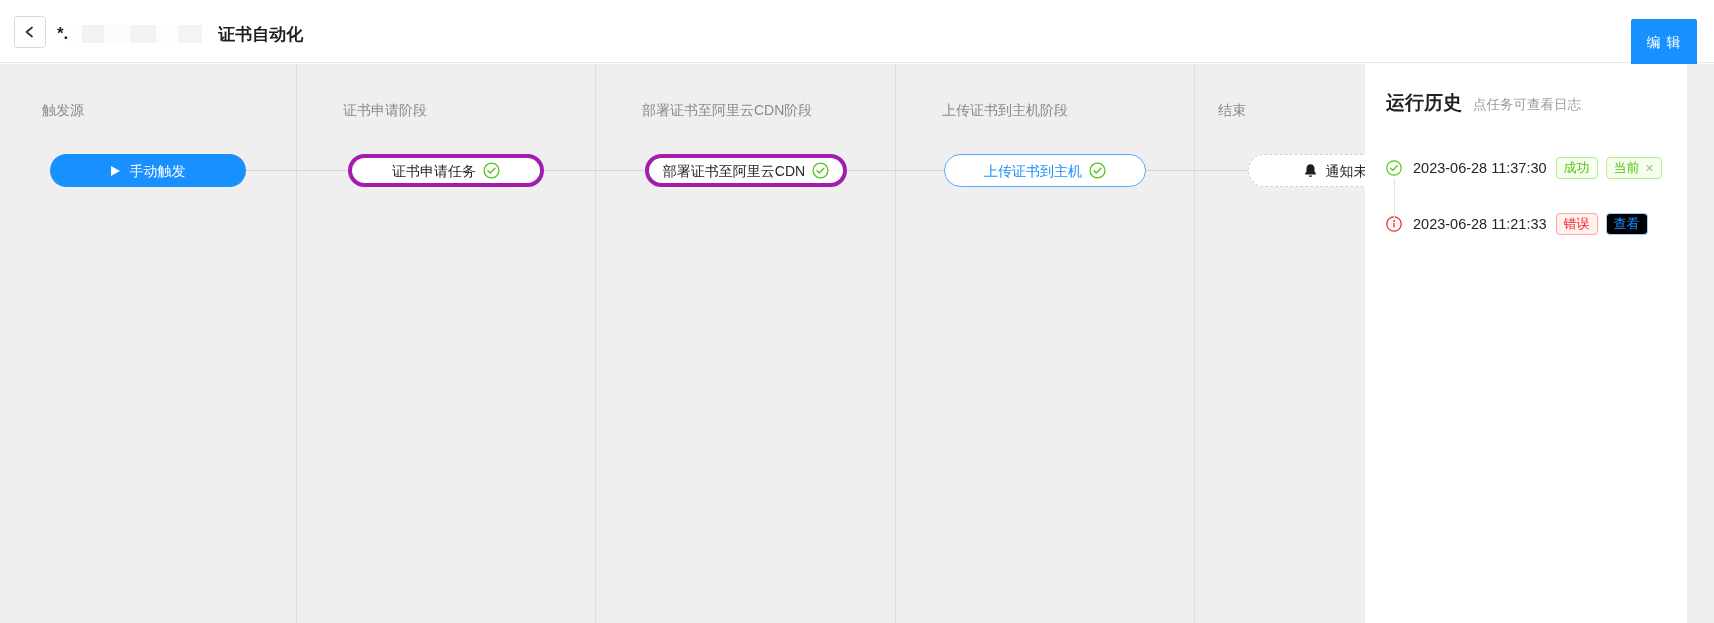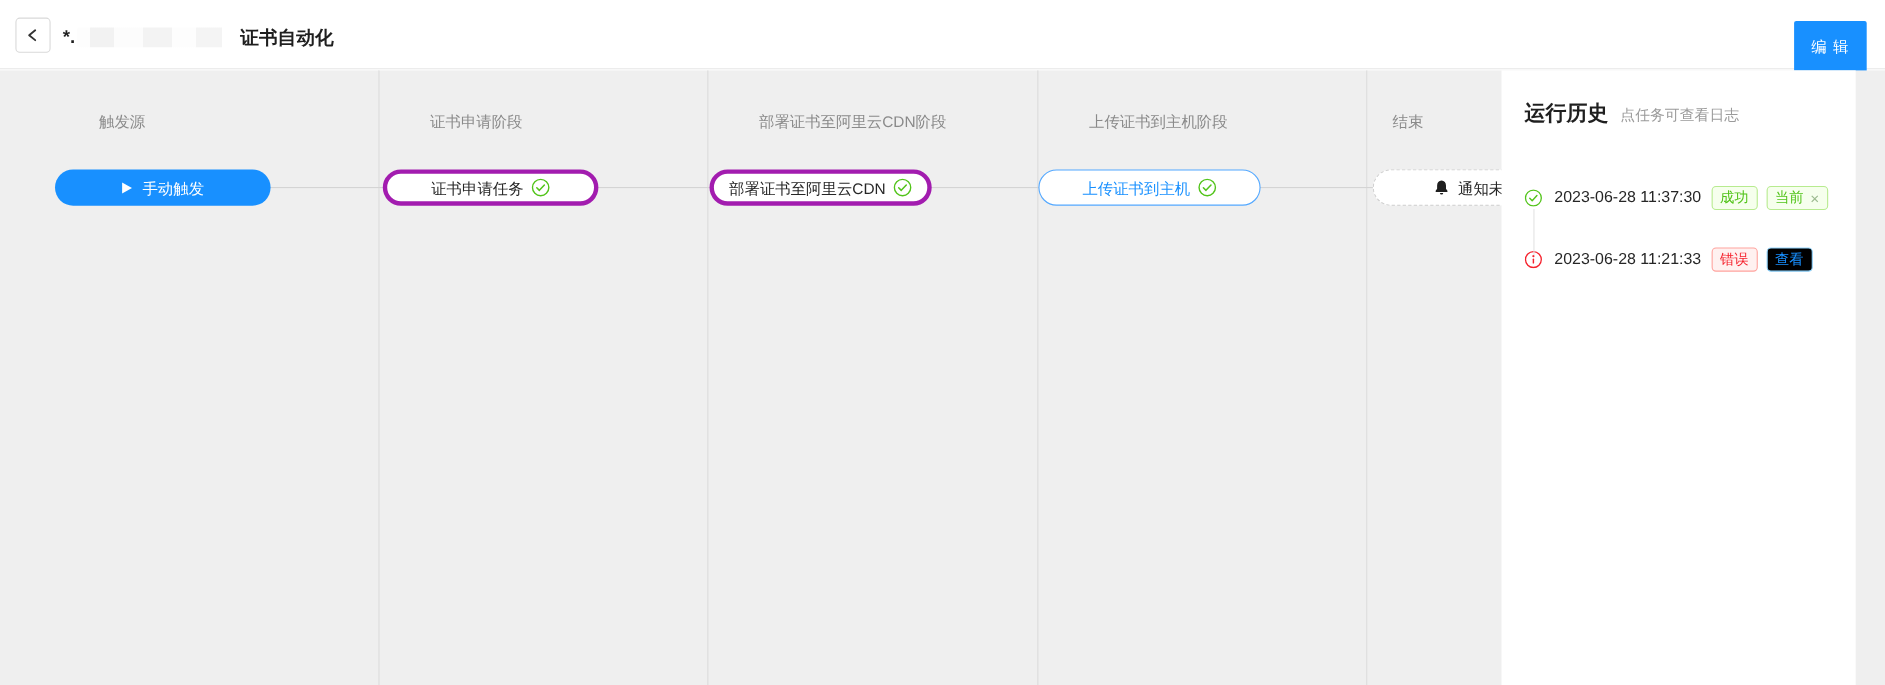--- a/index.html
+++ b/index.html
@@ -19,21 +19,21 @@
       linear-gradient(90deg, #fdfdfd 0 12px, #f2f2f2 12px 34px, #fcfcfc 34px 60px,
         #f3f3f3 60px 86px, #fdfdfd 86px 108px, #f4f4f4 108px 132px, #fff 132px 146px);
     border-radius:2px; }
   .edit-btn { position:absolute; right:17px; top:19px; width:66px; height:48px;
     background:#1890ff; color:#fff; font-size:14px; border:none; border-radius:2px;
     cursor:pointer; letter-spacing:1px; }
 
   
   .canvas { position:absolute; left:0; top:64px; width:1714px; height:559px;
     background:#efefef; }
-  .stage-col { position:absolute; top:0; bottom:0; border-right:1px solid #dcdcdc;margin-left:48px; }
+  .stage-col { position:absolute; top:0; bottom:0; border-right:1px solid #dcdcdc; }
   .stage-col.last { border-right:none; }
   .stage-label { position:absolute; top:38px; font-size:14px; color:#8a8a8a; white-space:nowrap; }
 
   .connector { position:absolute; top:106px; left:148px; width:1200px; height:1px;
     background:#d4d4d4; z-index:1; }
 
   .node { position:absolute; top:90px; height:33px; border-radius:17px; z-index:2;
     display:flex; align-items:center; justify-content:center; font-size:14px;
     background:#fff; border:4px solid #a21caf; cursor:pointer; white-space:nowrap; }
   .node .node-text { line-height:1; }
@@ -46,21 +46,21 @@
   .node-notify { left:1248px; width:202px; border:1px dashed #d0d0d0; color:#262626; }
   .node svg.status { margin-left:7px; }
   .bell { margin-right:8px; }
 
   
   .panel { position:absolute; left:1365px; top:64px; width:322px; height:559px;
     background:#fff; z-index:5; padding:26px 14px 0 21px; }
   .panel-head { display:flex; align-items:baseline; }
   .panel-title { font-size:19px; font-weight:700; color:#1f1f1f; }
   .panel-sub { font-size:13.5px; color:#9b9b9b; margin-left:11px; }
-  .runs { position:relative; margin-top:52px; }
+  .runs { position:relative; margin-top:40px; }
   .timeline { position:absolute; left:7.5px; top:22px; height:42px; width:1px; background:#e3e3e3; }
   .run-row { display:flex; align-items:center; height:24px; margin-bottom:32px; }
   .run-row .ricon { width:16px; height:16px; margin-right:11px; flex:0 0 16px; }
   .run-time { font-size:14.5px; color:#262626; margin-right:9px; white-space:nowrap; }
   .tag { font-size:13px; line-height:20px; padding:0 7px; border-radius:4px;
     display:inline-flex; align-items:center; margin-right:8px; }
   .tag-green { color:#52c41a; background:#f6ffed; border:1px solid #b7eb8f; }
   .tag-red   { color:#f5222d; background:#fff1f0; border:1px solid #ffa39e; }
   .tag-blue  { color:#1890ff; background:#000000; border:1px solid #91d5ff; cursor:pointer; }
   .tag-close { margin-left:6px; color:#9dbb90; font-size:14px; cursor:pointer; line-height:1; }

